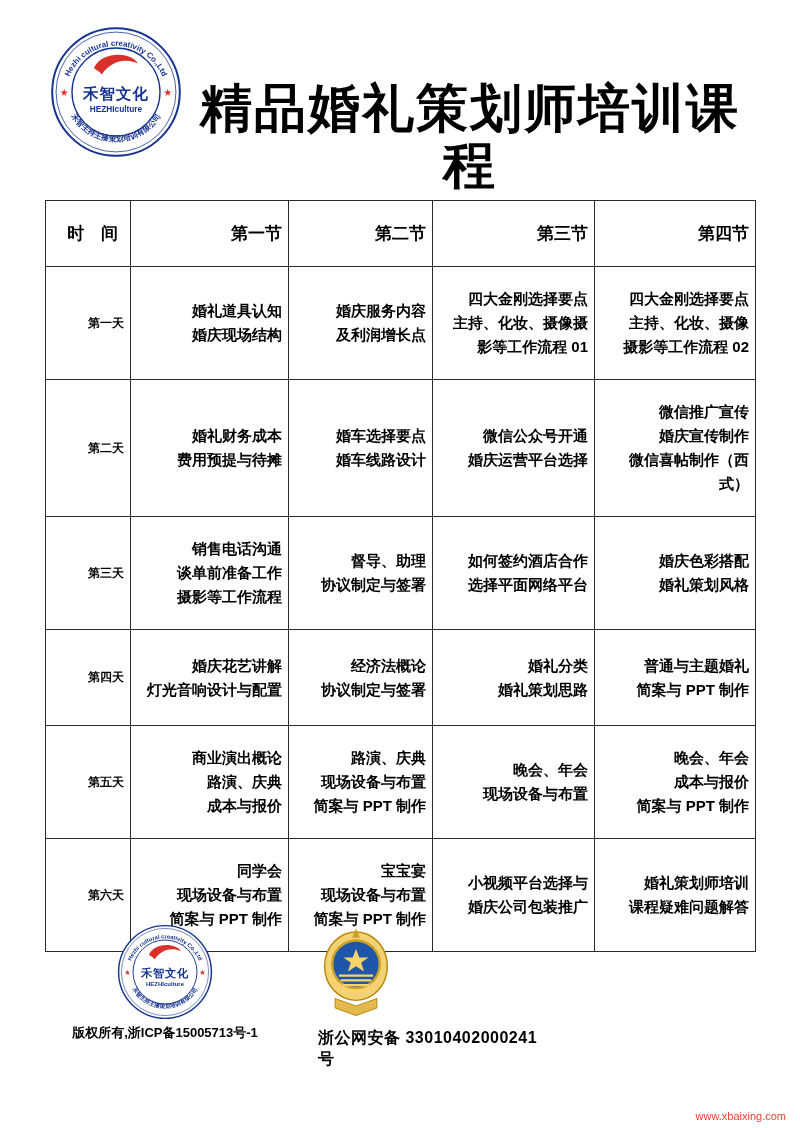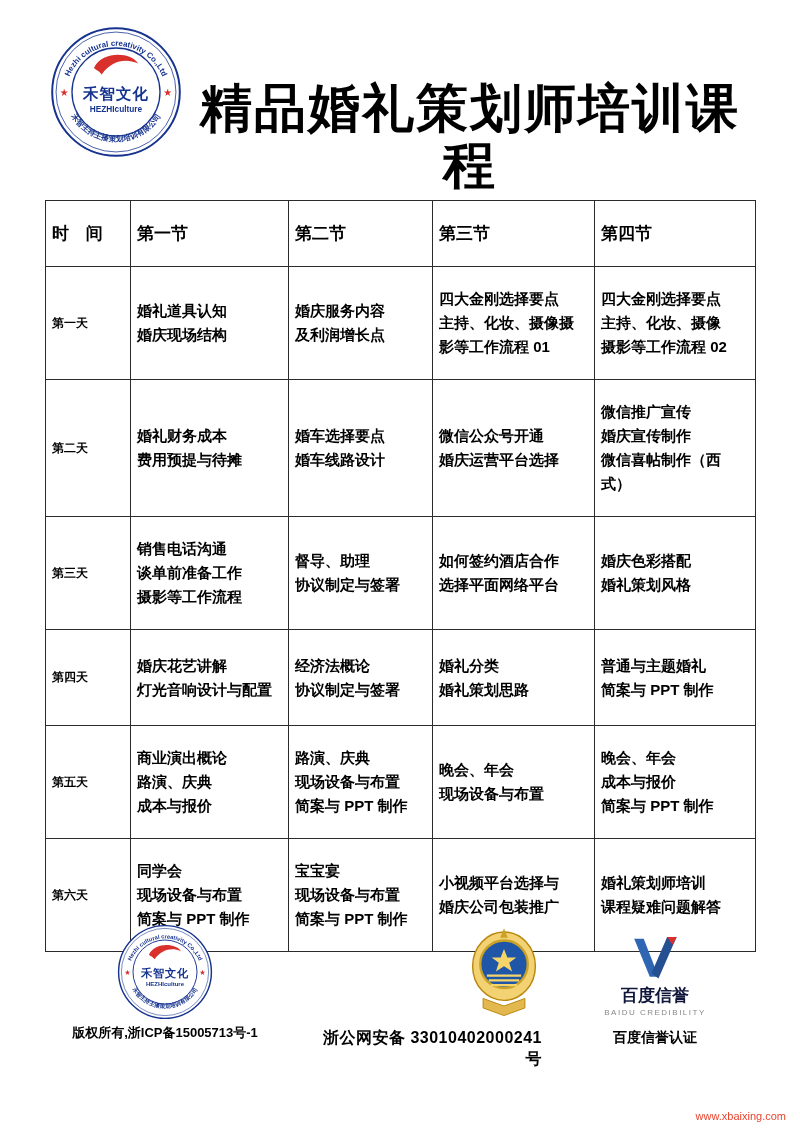--- a/index.html
+++ b/index.html
@@ -13,35 +13,35 @@
   .page-title {
     position:absolute; left:185px; top:80px; width:570px; text-align:center;
     font-size:52px; font-weight:900; letter-spacing:2px; color:#000; line-height:1.1;
   }
   
   .course-table {
     position:absolute; left:45px; top:200px; width:710px;
     border-collapse:collapse; table-layout:fixed;
   }
   .course-table th, .course-table td {
-    border:1px solid #2b2b2b; text-align:left; vertical-align:middle;
+    border:1px solid #2b2b2b; text-align:right; vertical-align:middle;
     background:#fff; padding:20px 6px;
   }
   .course-table thead tr { height:66px; }
   .course-table tbody tr { height:96px; }
   .col-head { font-size:17px; font-weight:bold; color:#000; }
   .time-head { letter-spacing:6px; }
   .day-label { font-size:12px; font-weight:bold; color:#000; }
   .cell {
     font-size:15px; font-weight:600; line-height:24px; color:#000;
     white-space:pre-line;
   }
   
   .footer-left  { position:absolute; left:58px;  top:924px; width:214px; text-align:center; }
-  .footer-center{ position:absolute; left:318px; top:922px; width:224px; text-align:right; }
+  .footer-center{ position:absolute; left:318px; top:922px; width:224px; text-align:left; }
   .footer-right { position:absolute; left:598px; top:930px; width:114px; text-align:center; }
   .footer-logo { width:96px; height:96px; }
   .copyright-text { font-size:13px; font-weight:bold; color:#000; }
   .police-caption { margin-top:8px; font-size:16px; font-weight:bold; color:#000; letter-spacing:0.5px; }
   .baidu-icon { width:54px; height:52px; display:block; margin:0 auto; }
   .baidu-cn { font-size:17px; font-weight:bold; color:#10153a; margin-top:2px; }
   .baidu-en { font-size:8px; color:#888; letter-spacing:1.5px; margin-top:1px; }
   .baidu-caption { margin-top:12px; font-size:14px; font-weight:bold; color:#000; }
   
   .watermark { position:absolute; right:14px; bottom:6px; text-align:left; }
@@ -199,28 +199,18 @@
       <ellipse cx="40" cy="46" rx="33" ry="36" fill="#f2d272" stroke="#b8860b" stroke-width="1.5"></ellipse>
       <path d="M40,6 L44,16 L36,16 Z" fill="#c9a227"></path>
       <circle cx="40" cy="44" r="25" fill="#2056a8" stroke="#c9a227" stroke-width="2.5"></circle>
       <polygon points="40,28 43.5,37 53,37 45.5,42.5 48.5,51.5 40,46 31.5,51.5 34.5,42.5 27,37 36.5,37" fill="#f5d56a"></polygon>
       <path d="M22,56 h36 M24,61 h32 M26,66 h28" stroke="#f5d56a" stroke-width="2.5" fill="none"></path>
       <path d="M18,80 L40,88 L62,80 L62,90 L40,98 L18,90 Z" fill="#e3b94f" stroke="#b8860b" stroke-width="1"></path>
     </svg>
     <div class="police-caption">浙公网安备 33010402000241号</div>
   </div>
 
-  <div class="footer-right">
-    <svg class="baidu-icon" viewBox="0 0 60 60">
-      <polygon points="6,10 17,10 34,54 24,54" fill="#2f66b3"></polygon>
-      <polygon points="44,8 55,8 34,56 26,50" fill="#244f91"></polygon>
-      <polygon points="44,8 55,8 50,17" fill="#d9302c"></polygon>
-    </svg>
-    <div class="baidu-cn">百度信誉</div>
-    <div class="baidu-en">BAIDU CREDIBILITY</div>
-    <div class="baidu-caption">百度信誉认证</div>
-  </div>
 
   <div class="watermark">
     <div class="wm-url">www.xbaixing.com</div>
   </div>
 
 </div>
 
 </body></html>

